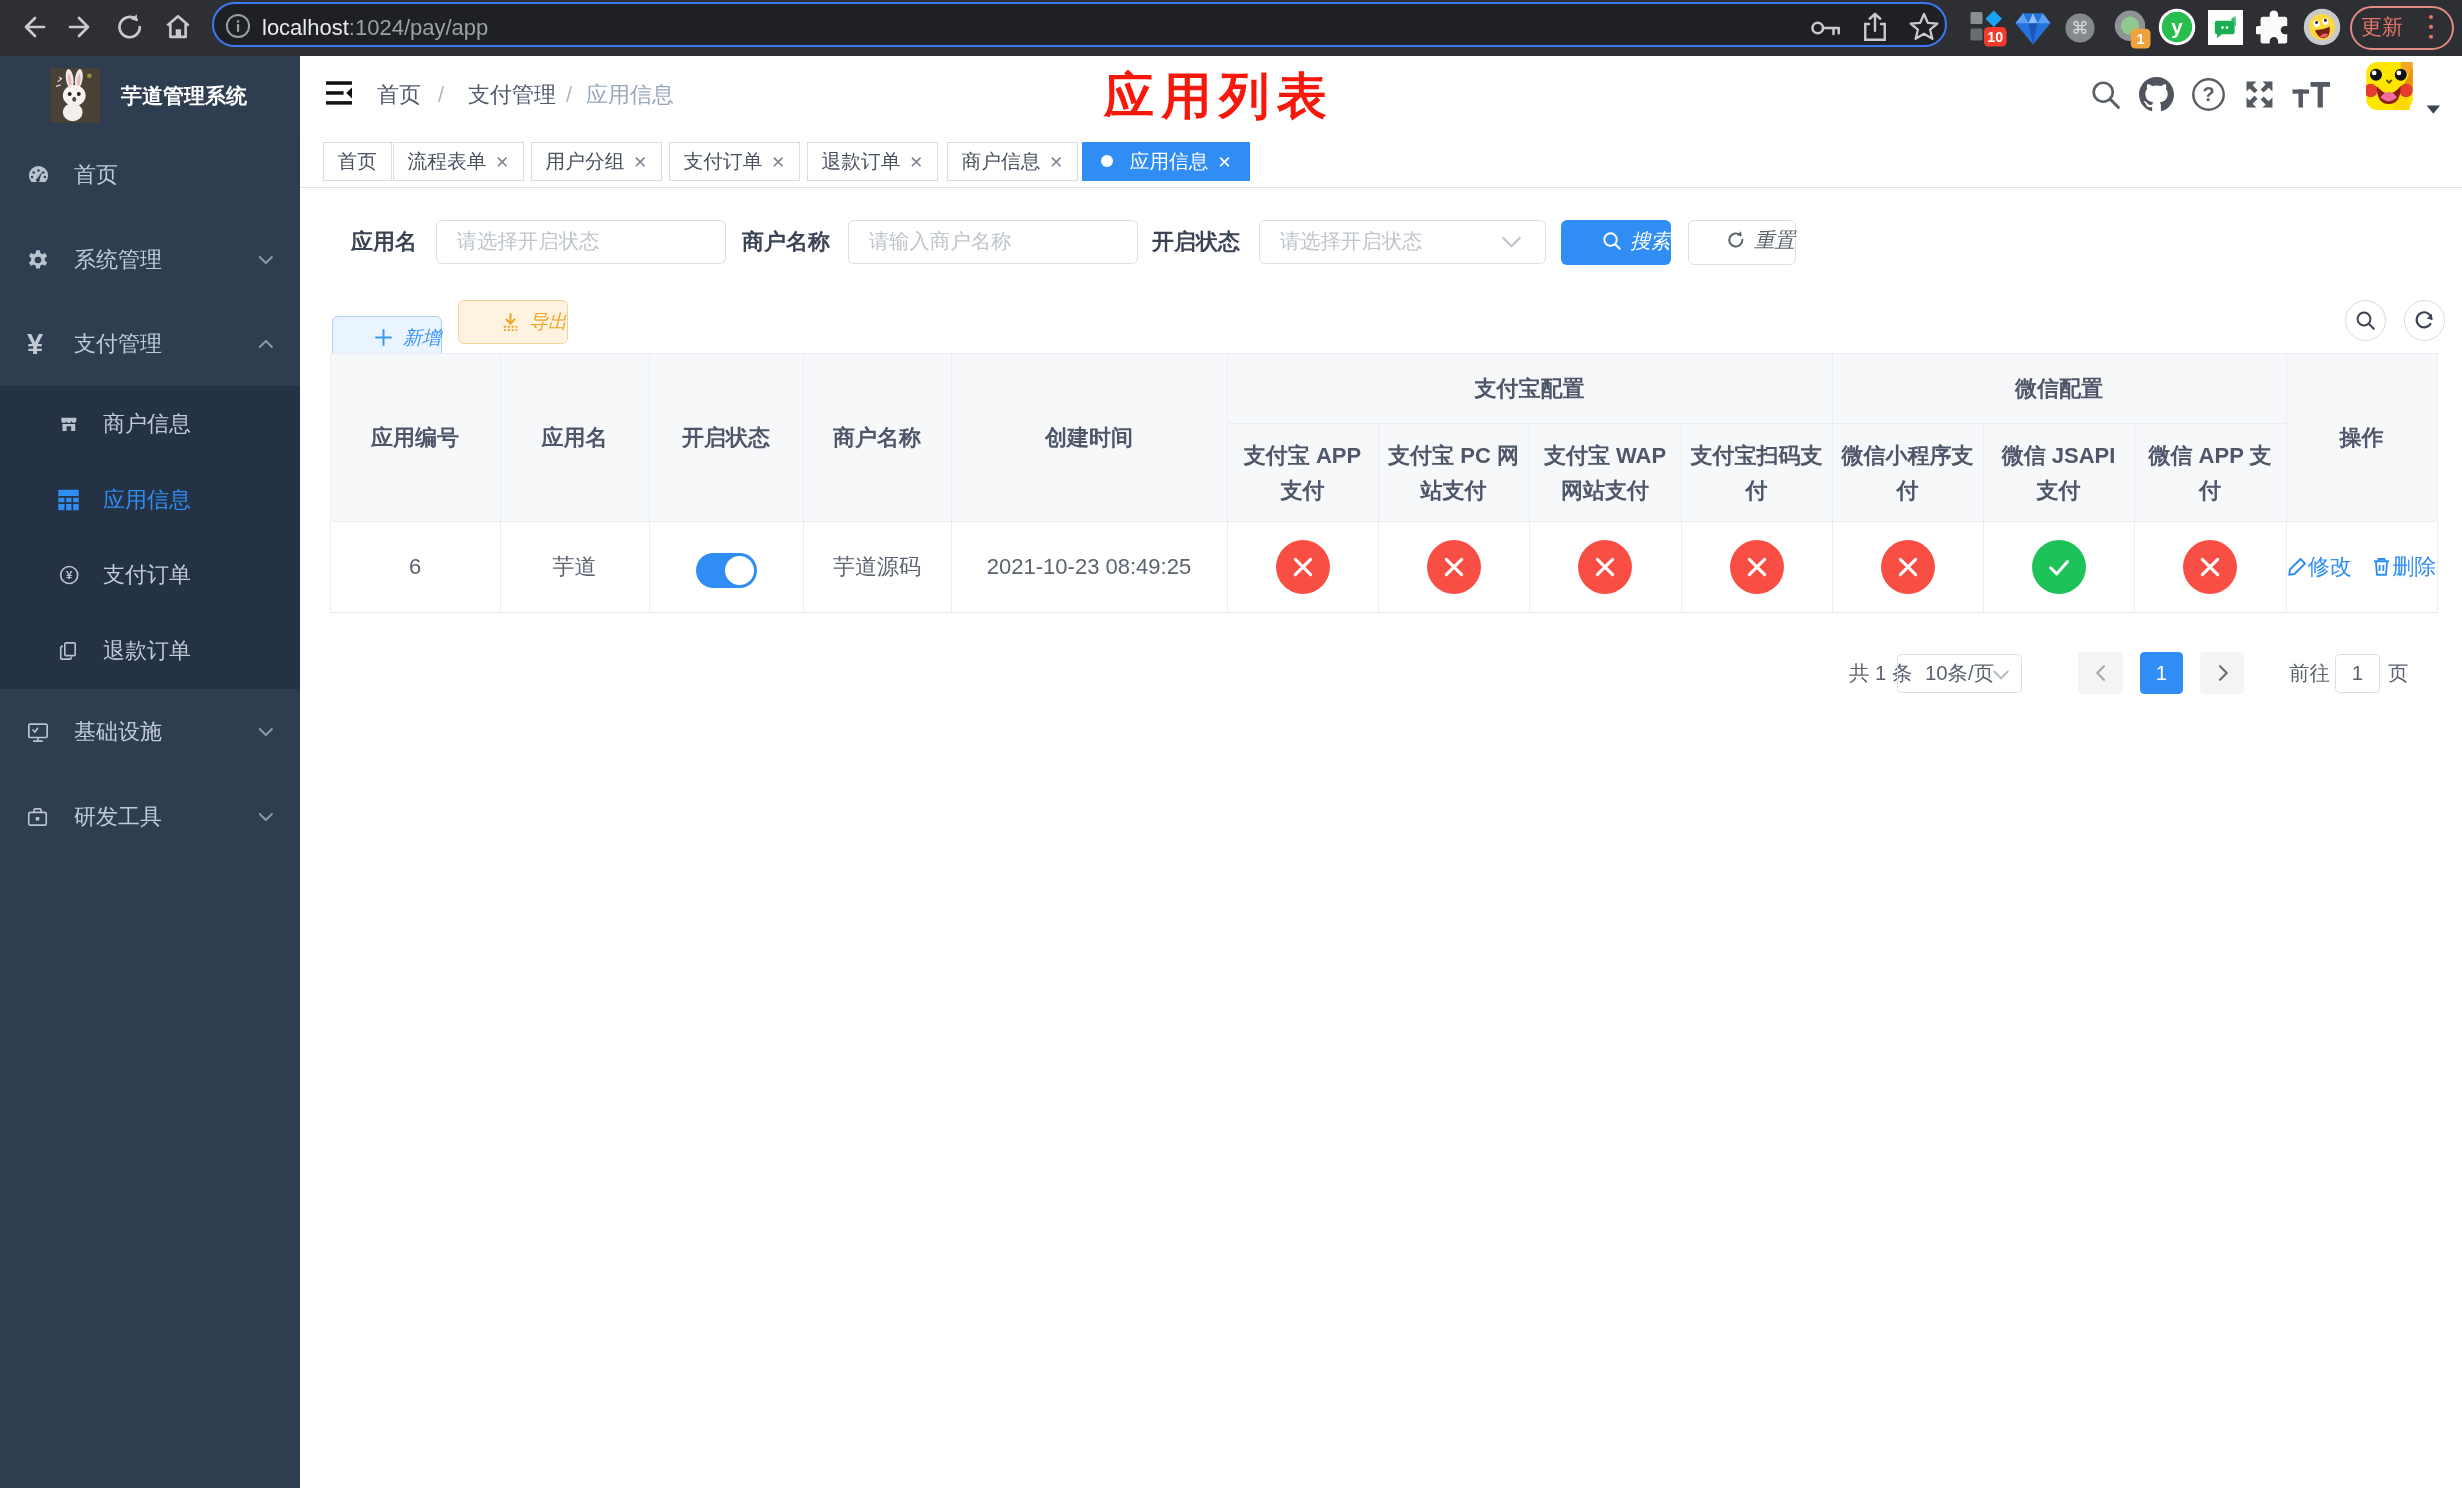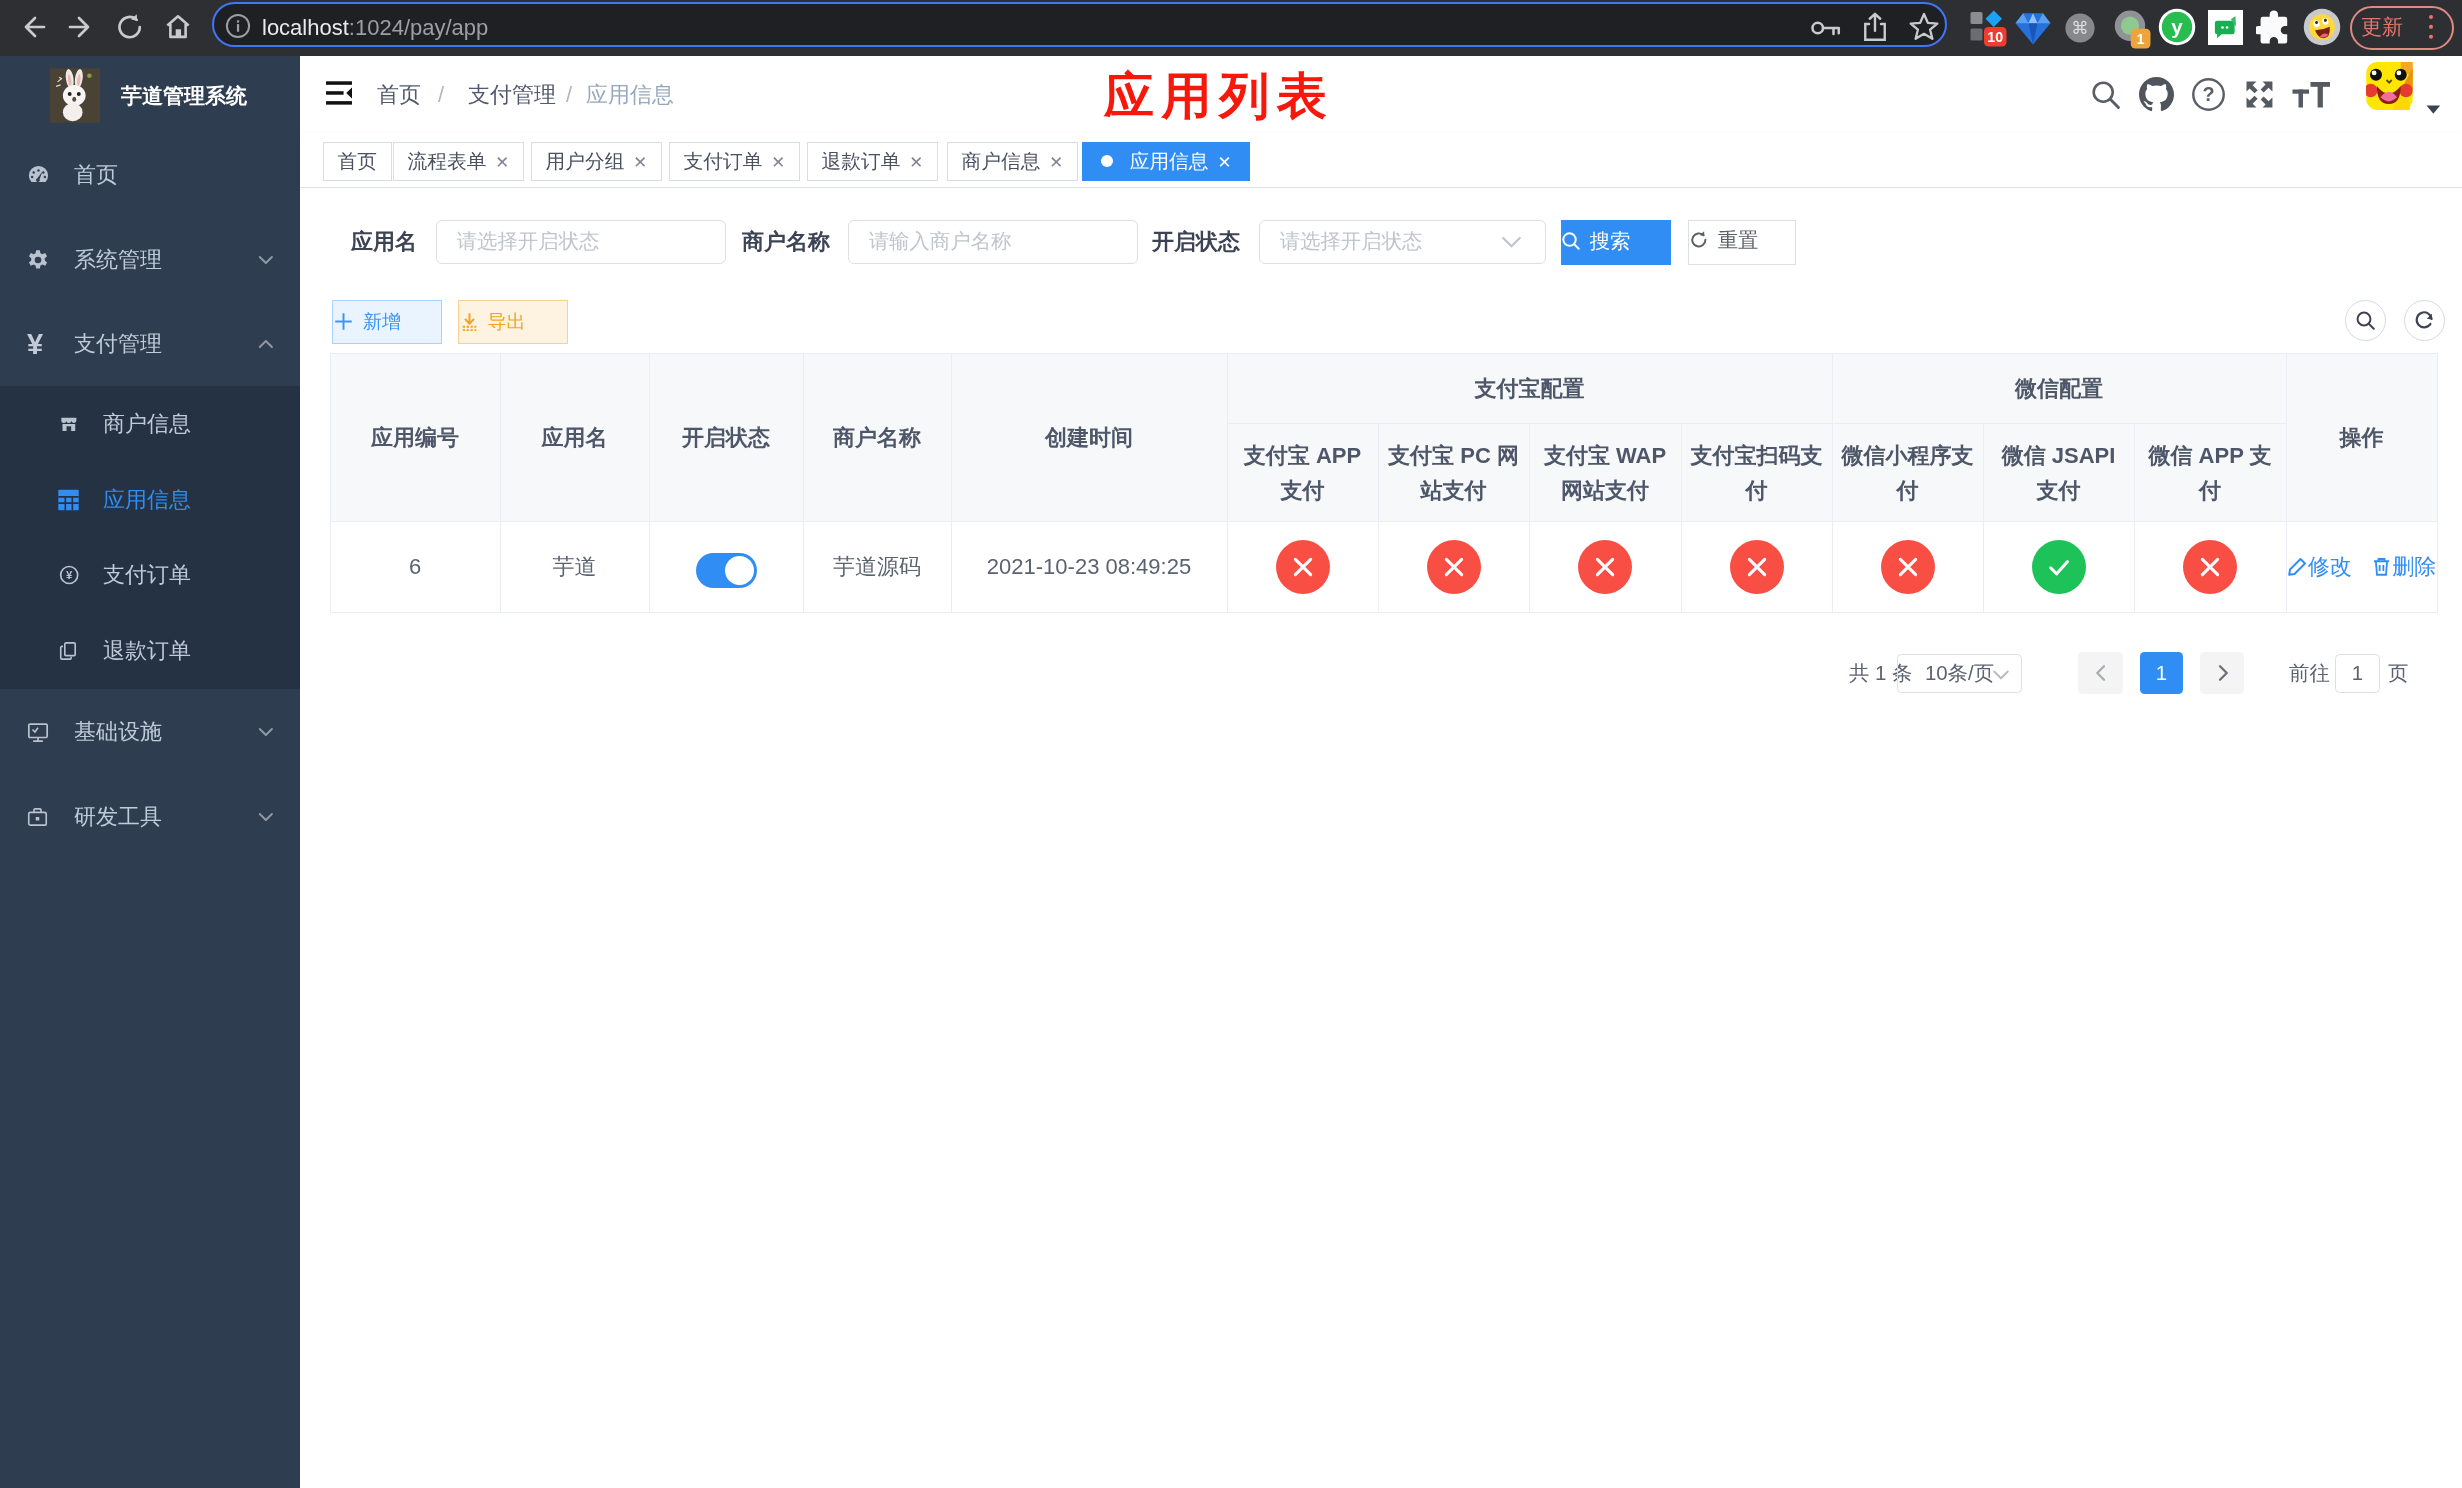--- a/index.html
+++ b/index.html
@@ -28,21 +28,21 @@
 #tagbar { position:absolute; left:300px; top:133px; width:2163px; height:55px; background:#fff; border-bottom:1.5px solid #dfe4ea; box-shadow:0 1.5px 4.5px rgba(0,0,0,.06); }
 .tag { position:absolute; top:9px; height:39px; line-height:36px; background:#fff; border:1.5px solid #d8dce5; color:#495060; font-size:19.7px; padding:0 13.6px; white-space:nowrap; }
 .tag .x { display:inline-block; margin-left:9px; color:#7d8594; font-size:16.7px; }
 .tag.active { background:#2f8df4; border-color:#2f8df4; color:#fff; padding:0 18px; }
 .tag.active .x { color:#fff; }
 .dot { display:inline-block; width:12px; height:12px; border-radius:50%; background:#fff; margin-right:16.7px; position:relative; top:-1.5px; }
 
 #content { position:absolute; left:300px; top:188px; width:2163px; height:1301px; background:#fff; }
 .flabel { position:absolute; top:32px; height:44px; line-height:44px; font-size:22px; font-weight:bold; color:#3c4353; }
 .finput { position:absolute; top:32px; height:44px; border:1.5px solid #dcdfe6; border-radius:6px; background:#fff; line-height:41px; font-size:20.4px; color:#bfc4cd; padding-left:19.7px; }
-.btn { position:absolute; top:32px; height:45px; border-radius:0; font-size:20.4px; line-height:42px; text-align:left; }
+.btn { position:absolute; top:32px; height:45px; border-radius:6px; font-size:20.4px; line-height:42px; text-align:right;font-style:italic; }
 
 #tbl { position:absolute; left:29.5px; top:165px; border-collapse:collapse; table-layout:fixed; }
 #tbl th, #tbl td { border:1.5px solid #eaeef4; text-align:center; vertical-align:middle; font-weight:normal; }
 #tbl th { background:#f7f8fa; color:#4e5769; font-size:22px; font-weight:bold; line-height:35px; }
 #tbl td { color:#5b6270; font-size:22px; background:#fff; }
 .circ { display:inline-block; width:54px; height:54px; border-radius:50%; position:relative; vertical-align:middle; }
 .circ svg { position:absolute; left:50%; top:50%; transform:translate(-50%,-50%); }
 .red { background:#f84e44; }
 .green { background:#1dc258; }
 
@@ -333,21 +333,21 @@
     <svg style="vertical-align:-2.3px;margin-right:9px" width="19.7" height="19.7" viewBox="0 0 30 30">
         <circle cx="13" cy="13" r="9.5" stroke="#fff" stroke-width="3" fill="none"></circle>
         <path d="M20.5 20.5 L27 27" stroke="#fff" stroke-width="3" stroke-linecap="round"></path>
       </svg>搜索</div>
   <div class="btn" style="left:1388px;width:108px;background:#fff;border:1.5px solid #dcdfe6;color:#5a6068;line-height:39px;">
     <svg style="vertical-align:-2.3px;margin-right:9px" width="19.7" height="19.7" viewBox="0 0 30 30">
         <path d="M25 15 A 10 10 0 1 1 22 8" stroke="#5a6068" stroke-width="3" fill="none" stroke-linecap="round"></path>
         <path d="M23 2 L23.5 9 L16.5 8" fill="#5a6068"></path>
       </svg>重置</div>
 
-  <div class="btn" style="left:32px;top:112px;width:110px;height:44px;line-height:41px;background:#eaf4fe;border:1.5px solid #a9d2fb;color:#3b95f3;font-size:19px;"><svg style="vertical-align:-3.8px;margin-right:9px" width="21" height="21" viewBox="0 0 28 28">
+  <div class="btn" style="left:32px;top:128px;width:110px;height:44px;line-height:41px;background:#eaf4fe;border:1.5px solid #a9d2fb;color:#3b95f3;font-size:19px;"><svg style="vertical-align:-3.8px;margin-right:9px" width="21" height="21" viewBox="0 0 28 28">
         <path d="M14 3 V25 M3 14 H25" stroke="#3b95f3" stroke-width="2.6"></path>
       </svg>新增</div>
   <div class="btn" style="left:158px;top:112px;width:110px;height:44px;line-height:41px;background:#fdf3e0;border:1.5px solid #f6d392;color:#f0a322;font-size:19px;"><svg style="vertical-align:-3.8px;margin-right:7.6px" width="21" height="21" viewBox="0 0 28 28">
         <path d="M14 3 V16 M8 10.5 L14 17 L20 10.5" stroke="#f0a322" stroke-width="2.6" fill="none" stroke-linejoin="round"></path>
         <path d="M5 21 H23 M5 25.5 H23" stroke="#f0a322" stroke-width="2.4" stroke-dasharray="3 2.2"></path>
       </svg>导出</div>
 
   <div class="abs" style="left:2045px;top:112px;width:41px;height:41px;border:1.5px solid #d3dae4;border-radius:50%;"></div>
   <svg class="abs" style="left:2055px;top:122px" width="21" height="21" viewBox="0 0 28 28">
       <circle cx="12" cy="12" r="8.6" stroke="#3c4353" stroke-width="2.6" fill="none"></circle>

